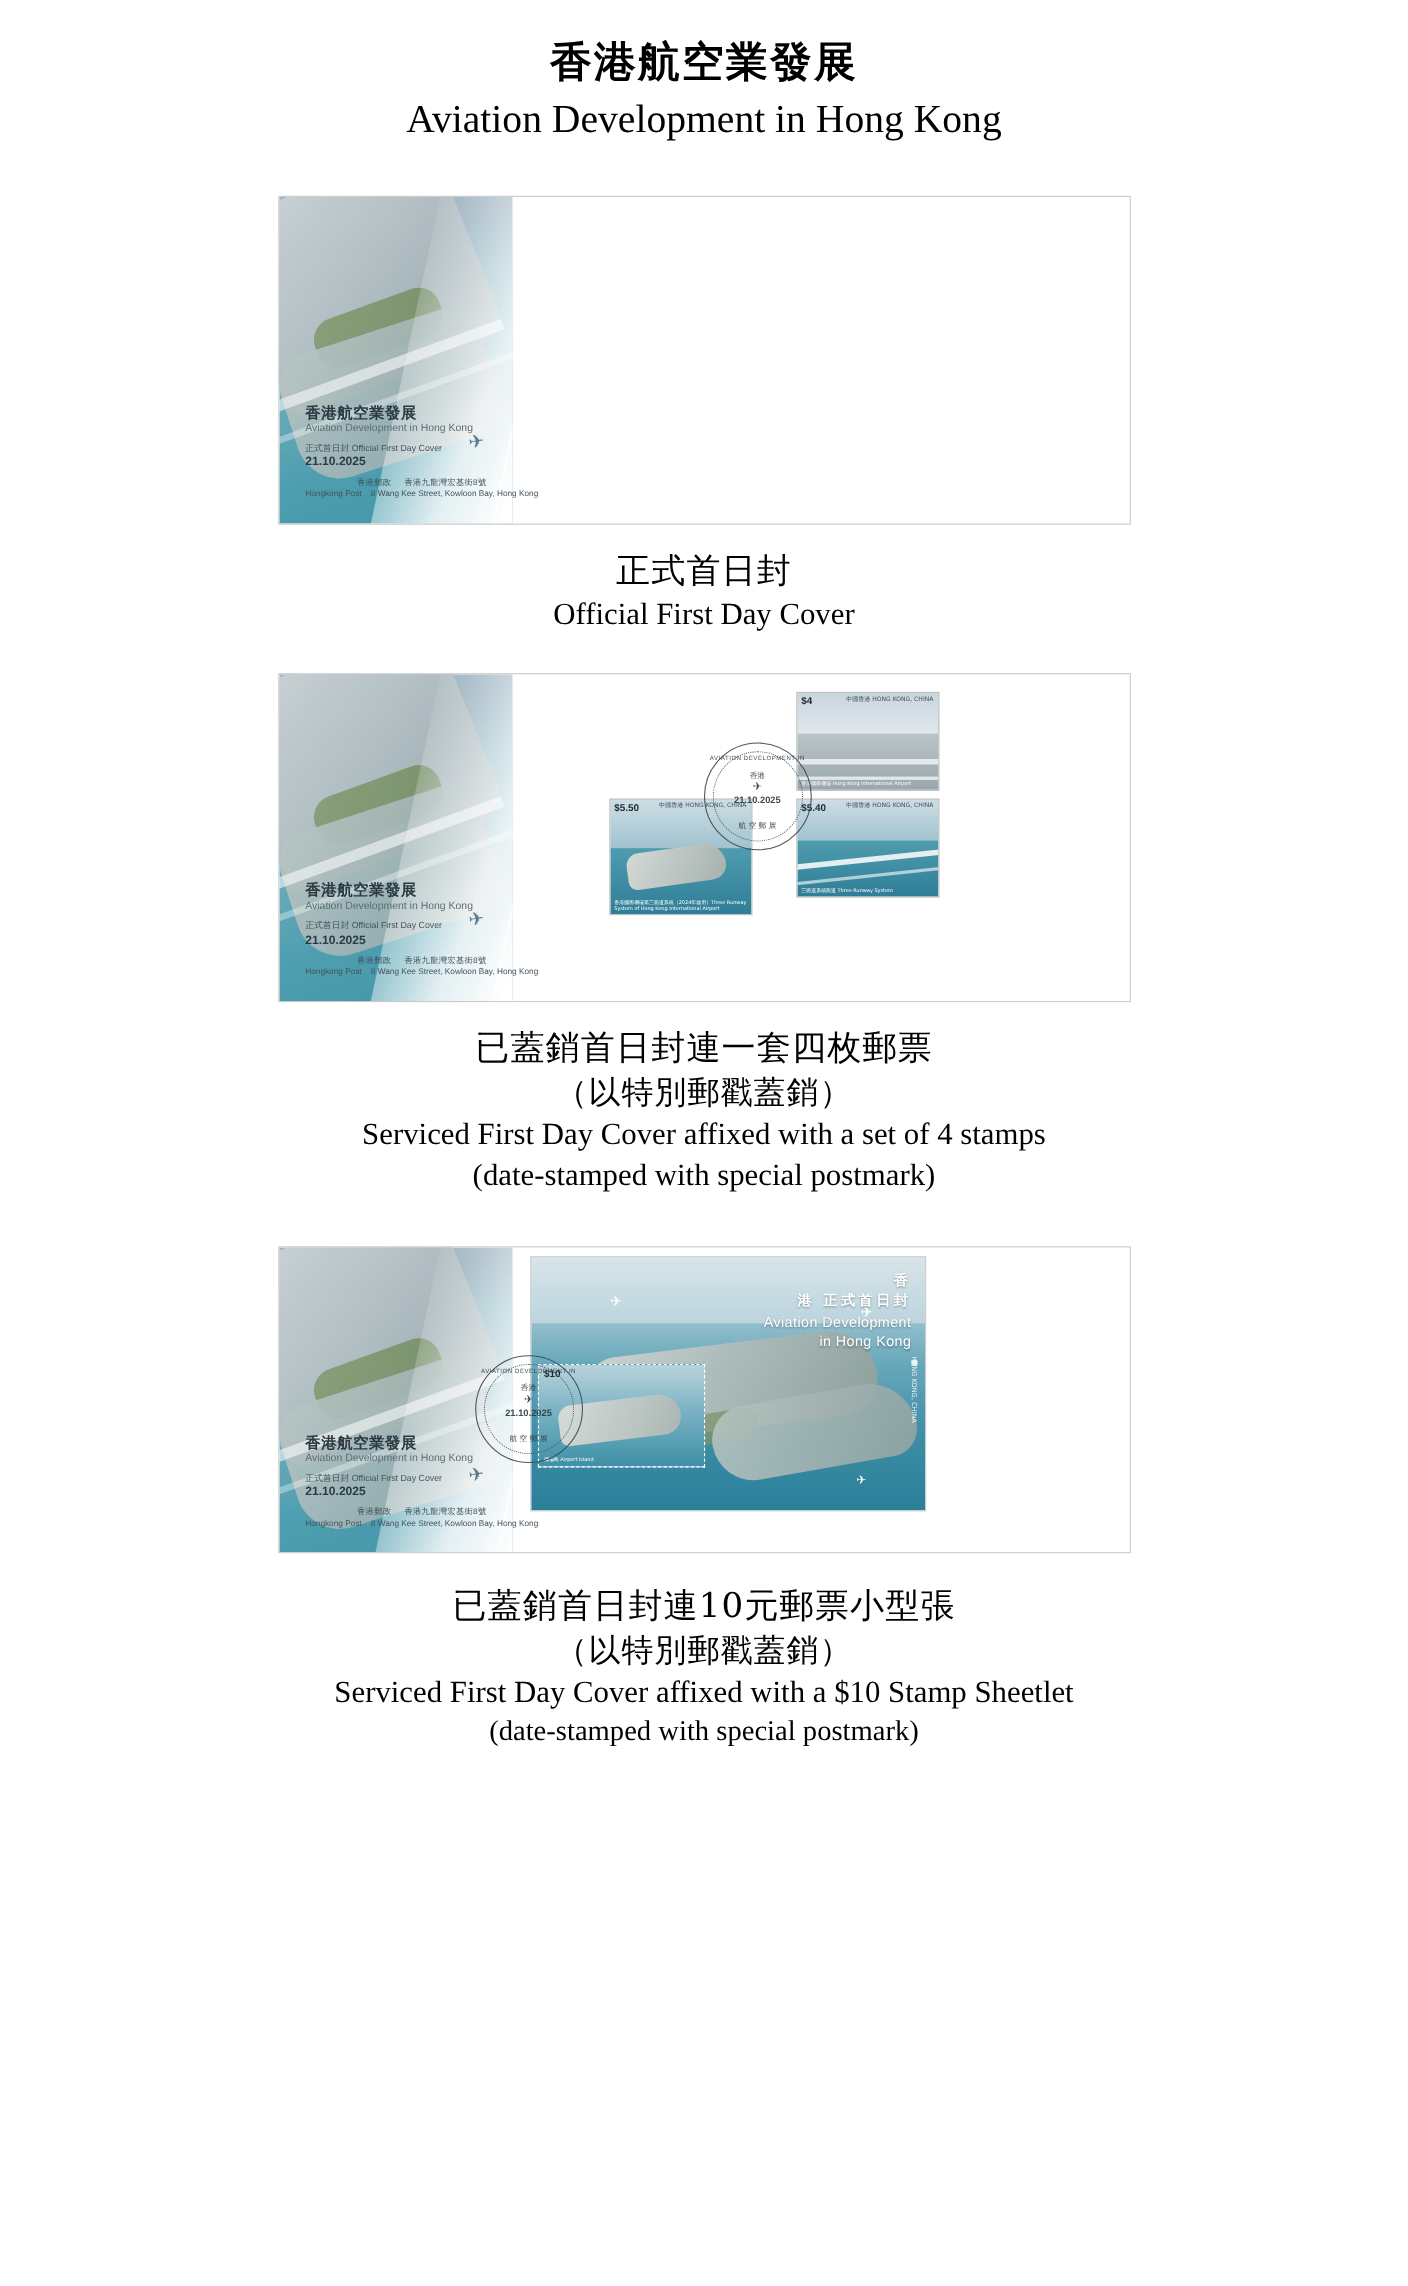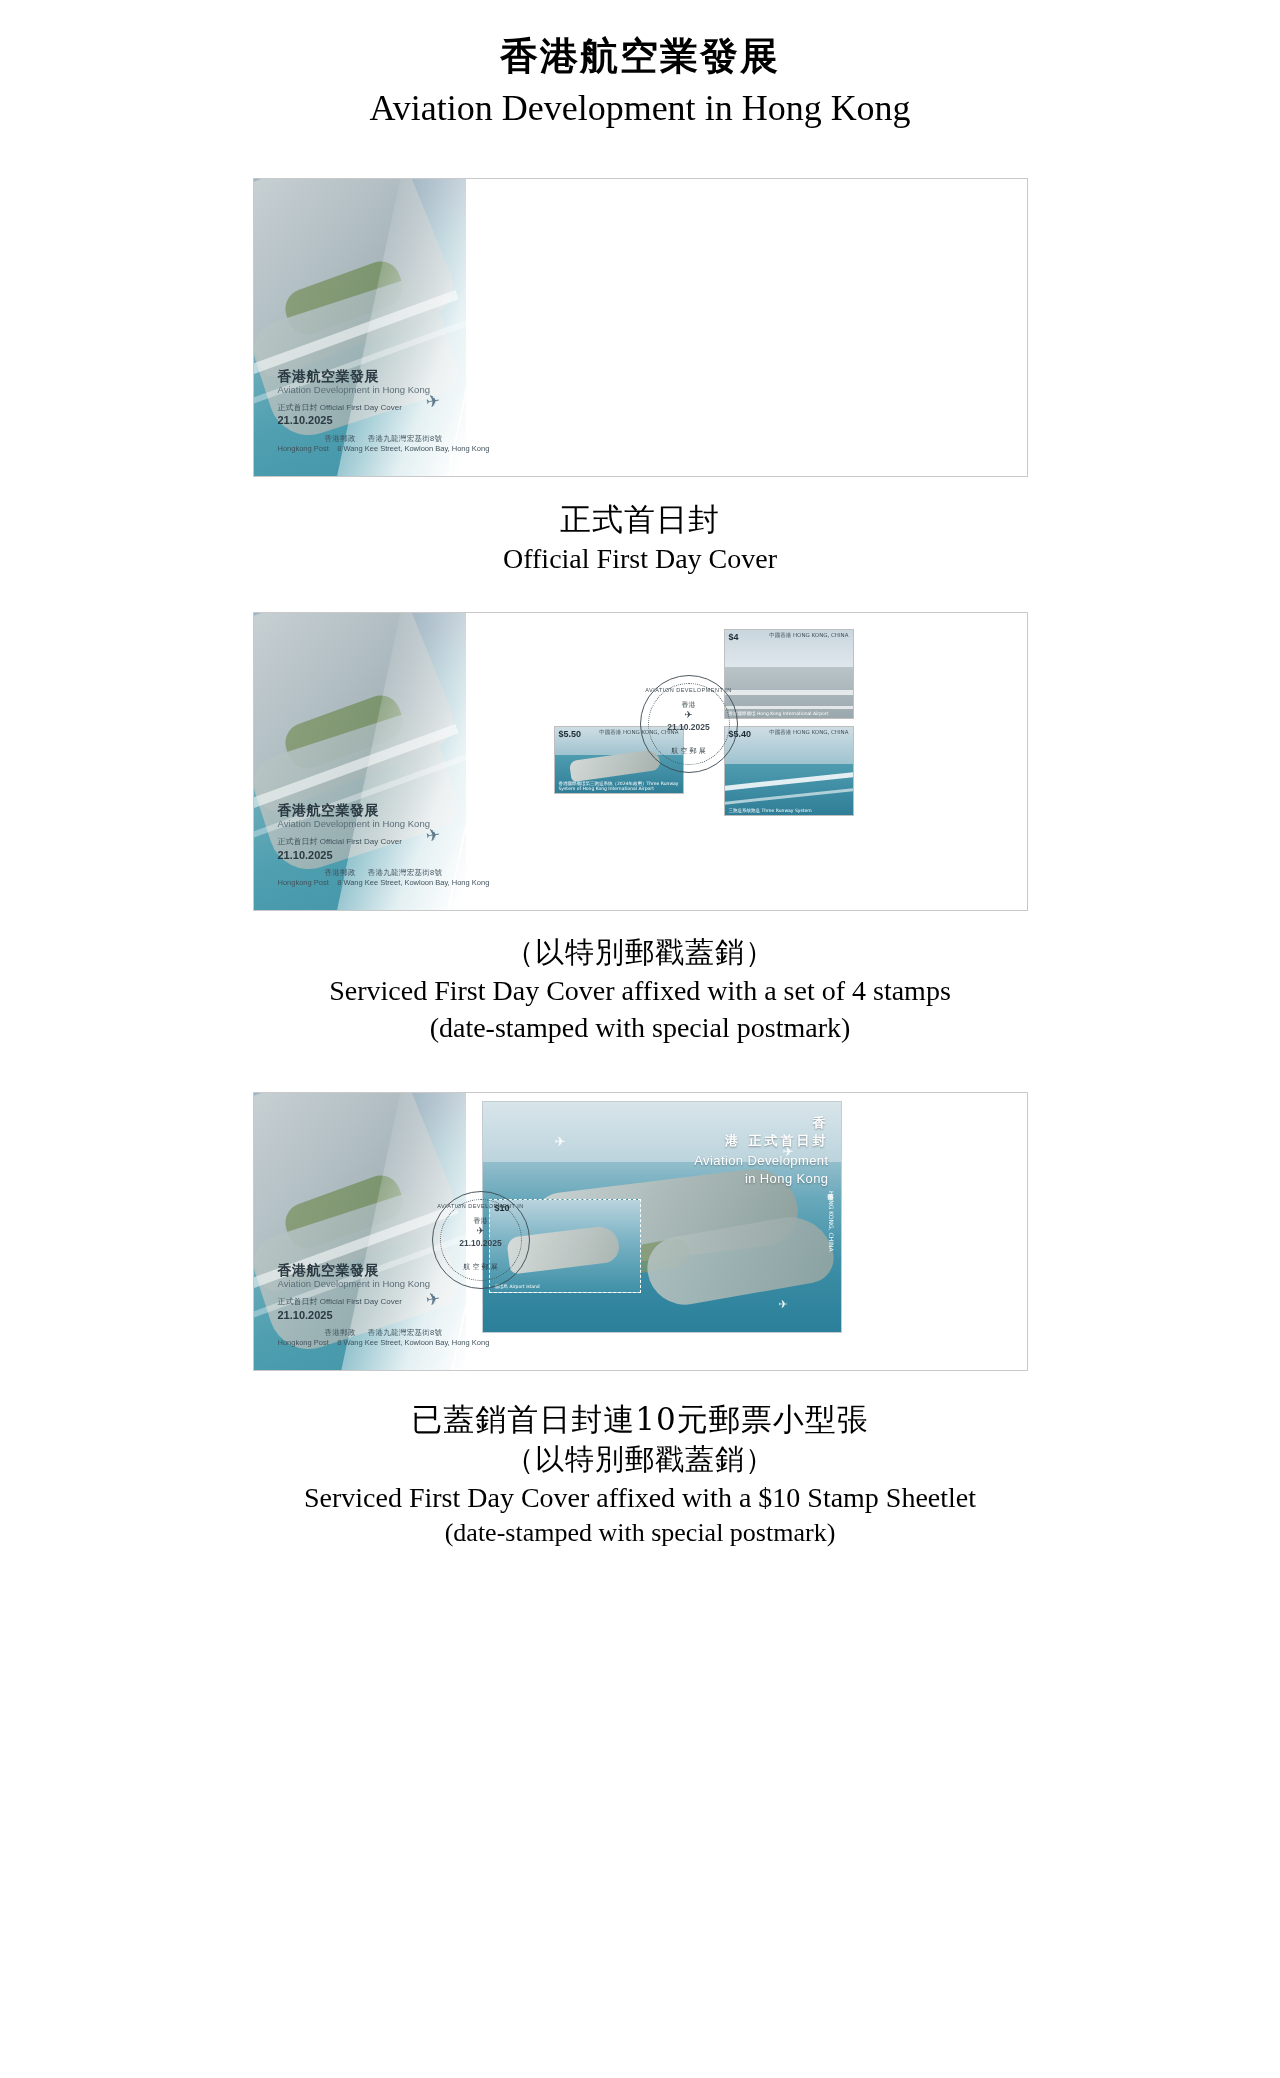--- a/index.html
+++ b/index.html
@@ -438,21 +438,21 @@
     <div class="stamp" style="left:470px; top:16px; width:130px; height:90px;">
       <div class="stamp-sky"></div>
       <div class="stamp-ground"></div>
       <div class="runway" style="top:60px;"></div>
       <div class="runway" style="top:76px; height:3px;"></div>
       <div class="val">$4</div>
       <div class="hdr">中國香港 HONG KONG, CHINA</div>
       <div class="cap">香港國際機場 Hong Kong International Airport</div>
     </div>
 
-    <div class="stamp sea" style="left:300px; top:113px; width:130px; height:68px;">
+    <div class="stamp sea" style="left:300px; top:113px; width:130px; height:106px;">
       <div class="stamp-sky"></div>
       <div class="stamp-ground"></div>
       <div style="position:absolute;left:12%;top:42%;width:70%;height:32%;background:linear-gradient(120deg,#d3d9d6,#a6b2ae);transform:rotate(-8deg);border-radius:24px 40px 28px 16px;"></div>
       <div class="val">$5.50</div>
       <div class="hdr">中國香港 HONG KONG, CHINA</div>
       <div class="cap">香港國際機場第三跑道系統（2024年啟用）Three Runway System of Hong Kong International Airport</div>
     </div>
 
     <div class="stamp sea" style="left:470px; top:113px; width:130px; height:90px;">
       <div class="stamp-sky"></div>
@@ -493,20 +493,21 @@
           <span>Hongkong Post</span>
           &nbsp;&nbsp;
           <span>8 Wang Kee Street, Kowloon Bay, Hong Kong</span>
         </div>
       </div>
     </div>
     <div class="plane-icon">✈</div>
   </div>
 
   <div class="caption c2">
+    <div class="cap-zh">已蓋銷首日封連一套四枚郵票</div>
     <div class="cap-zh2">（以特別郵戳蓋銷）</div>
     <div class="cap-en">Serviced First Day Cover affixed with a set of 4 stamps</div>
     <div class="cap-en">(date-stamped with special postmark)</div>
   </div>
 
   <div class="cover-wrap cover-3">
     <div class="photo">
       <div class="water"></div>
       <div class="land1"></div>
       <div class="green"></div>

